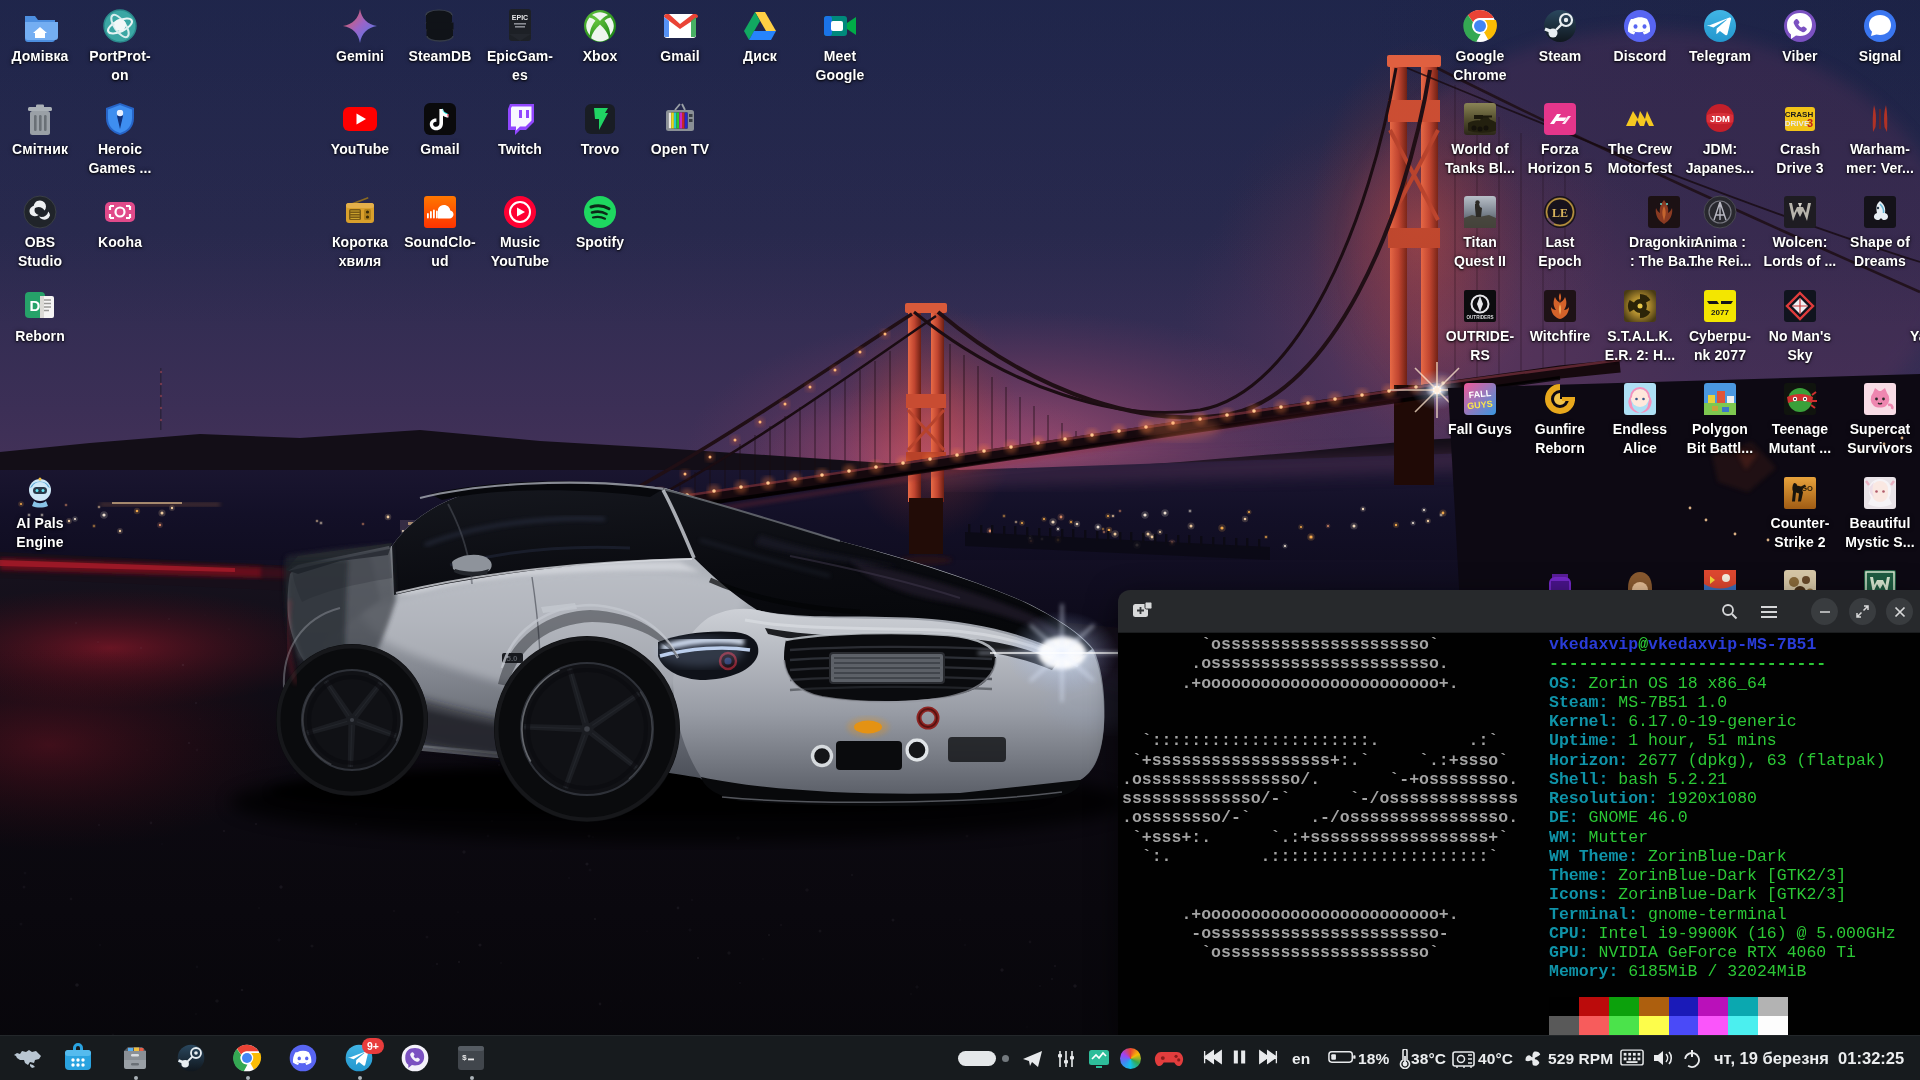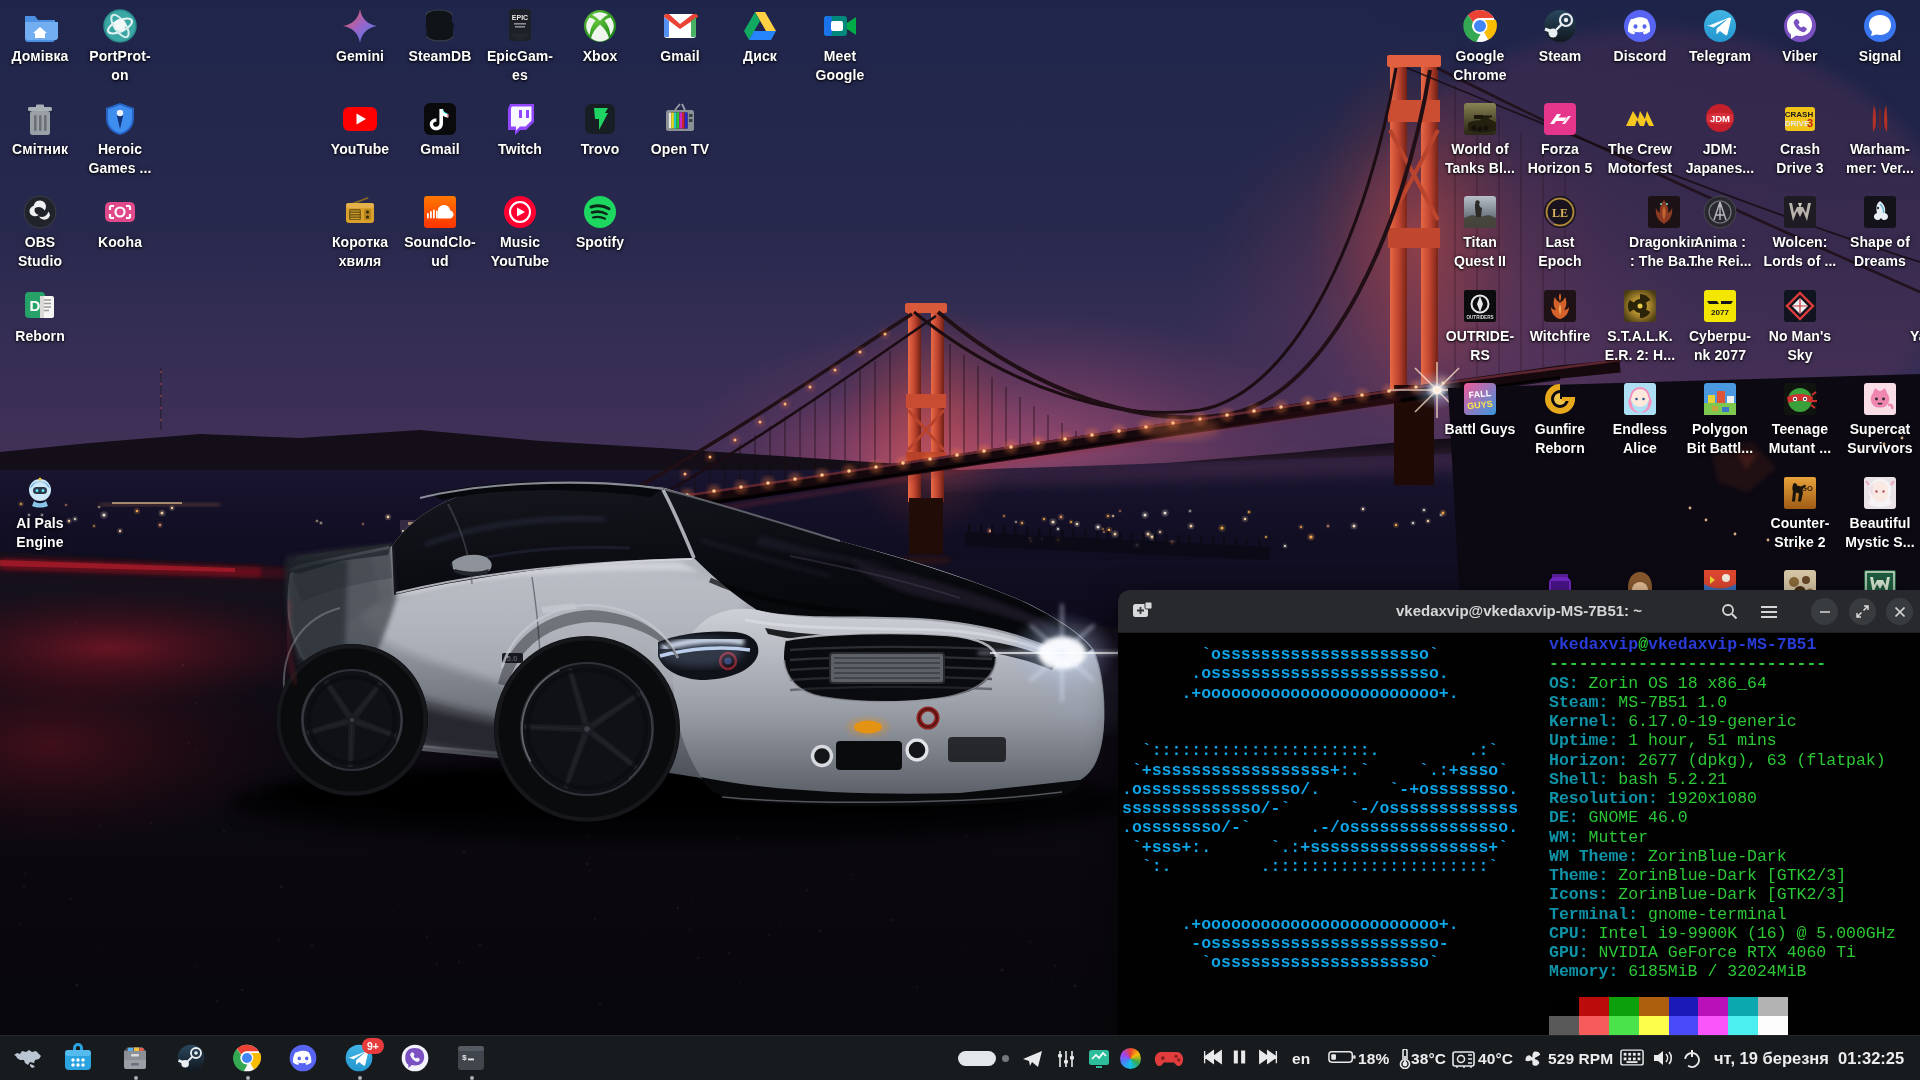--- a/index.html
+++ b/index.html
@@ -13,21 +13,21 @@
 #tbar { position:absolute; left:0; top:0; width:100%; height:43px; background:#27292c;
         border-bottom:1px solid #1b1d1f; }
 #ntab { position:absolute; left:14px; top:12px; }
 #ttl { position:absolute; left:0; right:0; top:12px; text-align:center; font-size:15px; font-weight:bold; color:#d6d7d8; }
 #tsearch { position:absolute; right:182px; top:13px; }
 #tmenu { position:absolute; right:142px; top:15px; }
 .wbtn { position:absolute; top:8px; width:27px; height:27px; border-radius:50%; background:#393c3f;
         display:flex; align-items:center; justify-content:center; }
 #tbody { position:absolute; left:0; top:43px; width:100%; height:403px; background:#010101; }
 #tart, #tinfo { position:absolute; font-family:"Liberation Mono",monospace; font-size:16.5px; line-height:19.25px; font-weight:bold; }
-#tart { left:4px; top:12px; color:#0ea5e9; }
+#tart { left:4px; top:2px; color:#a3a3a3; }
 #tinfo { left:431px; top:2px; color:#e8e8e8; }
 .tb { color:#2a3cd8; } .tg { color:#2cc836; } .tg2 { color:#2cc836; } .tc { color:#0f93a8; } .tv { color:#2cc836; font-weight:normal; }
 #pal { position:absolute; left:431px; top:364px; }
 .pr { height:19.4px; white-space:nowrap; }
 .pr i { display:inline-block; width:29.9px; height:19.4px; }
 .pr:first-child { margin-left:0; }
 #bar { position:absolute; left:0; top:1035px; width:1920px; height:45px; background:#171b1e; border-top:1px solid #23272a; }
 .tbi { position:absolute; top:7px; }
 #badge { position:absolute; left:362px; top:2px; min-width:22px; height:16px; border-radius:8px; background:#e83c3c;
          color:#fff; font-size:10.5px; font-weight:bold; text-align:center; line-height:16px; padding:0 3px; }
@@ -1306,21 +1306,21 @@
         <defs>
           <linearGradient id="fggfallguys184" x1="0" y1="0" x2="1" y2="1">
             <stop offset="0" stop-color="#f05a9a"></stop>
             <stop offset="1" stop-color="#3898e0"></stop>
           </linearGradient>
         </defs>
 <rect x="2" y="2" width="32" height="32" rx="4" fill="url(#fggfallguys184)"></rect>
 <text x="18" y="16" font-size="9" font-weight="bold" fill="#ffffff" text-anchor="middle" font-family="Liberation Sans" transform="rotate(-6 18 14)">FALL</text>
 <text x="18" y="27" font-size="9" font-weight="bold" fill="#fde84a" text-anchor="middle" font-family="Liberation Sans" transform="rotate(-6 18 25)">GUYS</text>
       </svg>
-<div class="dl">Battl Guys</div>
+<div class="dl">Fall Guys</div>
 </div>
 <div class="di" style="left:1522px;top:381px">
 <svg class="dg" width="36" height="36" viewBox="0 0 36 36">
         <path d="M18,3 a15,15 0 1 0 15,15 h-6 a9,9 0 1 1 -9,-9 Z" fill="#e8a81c"></path>
 <path d="M18,12 a6,6 0 1 0 6,6 h-6 Z" fill="#f2c44a"></path>
 <rect x="20" y="16" width="13" height="4" fill="#e8a81c"></rect>
       </svg>
 <div class="dl">Gunfire<br>Reborn</div>
 </div>
 <div class="di" style="left:1602px;top:381px">
@@ -1447,21 +1447,20 @@
 <circle cx="18" cy="28" r="2" fill="#c03030"></circle>
       </svg>
 </div>
 <div id="term">
 <div id="tbar">
 <svg id="ntab" width="20" height="18" viewBox="0 0 20 18">
           <rect x="1" y="2" width="15" height="13" rx="2.5" fill="#d8d9da"></rect>
           <path d="M8.5,5 v7 M5,8.5 h7" stroke="#36383b" stroke-width="1.8"></path>
           <rect x="13" y="0" width="7" height="7" rx="1.5" fill="#d8d9da" stroke="#2c2e31" stroke-width="1"></rect>
         </svg>
-<span id="ttl">vkedaxvip@vkedaxvip-MS-7B51: ~</span>
 <svg id="tsearch" width="17" height="17" viewBox="0 0 17 17">
           <circle cx="7" cy="7" r="5" fill="none" stroke="#d5d6d8" stroke-width="1.8"></circle>
           <path d="M11,11 L15.5,15.5" stroke="#d5d6d8" stroke-width="2"></path>
         </svg>
 <svg id="tmenu" width="18" height="14" viewBox="0 0 18 14">
           <path d="M1,2 h16 M1,7 h16 M1,12 h16" stroke="#d5d6d8" stroke-width="1.8"></path>
         </svg>
 <div class="wbtn" style="right:82px">
           <svg width="12" height="12" viewBox="0 0 12 12">
             <path d="M1,6 h10" stroke="#d8d9da" stroke-width="1.6"></path>

